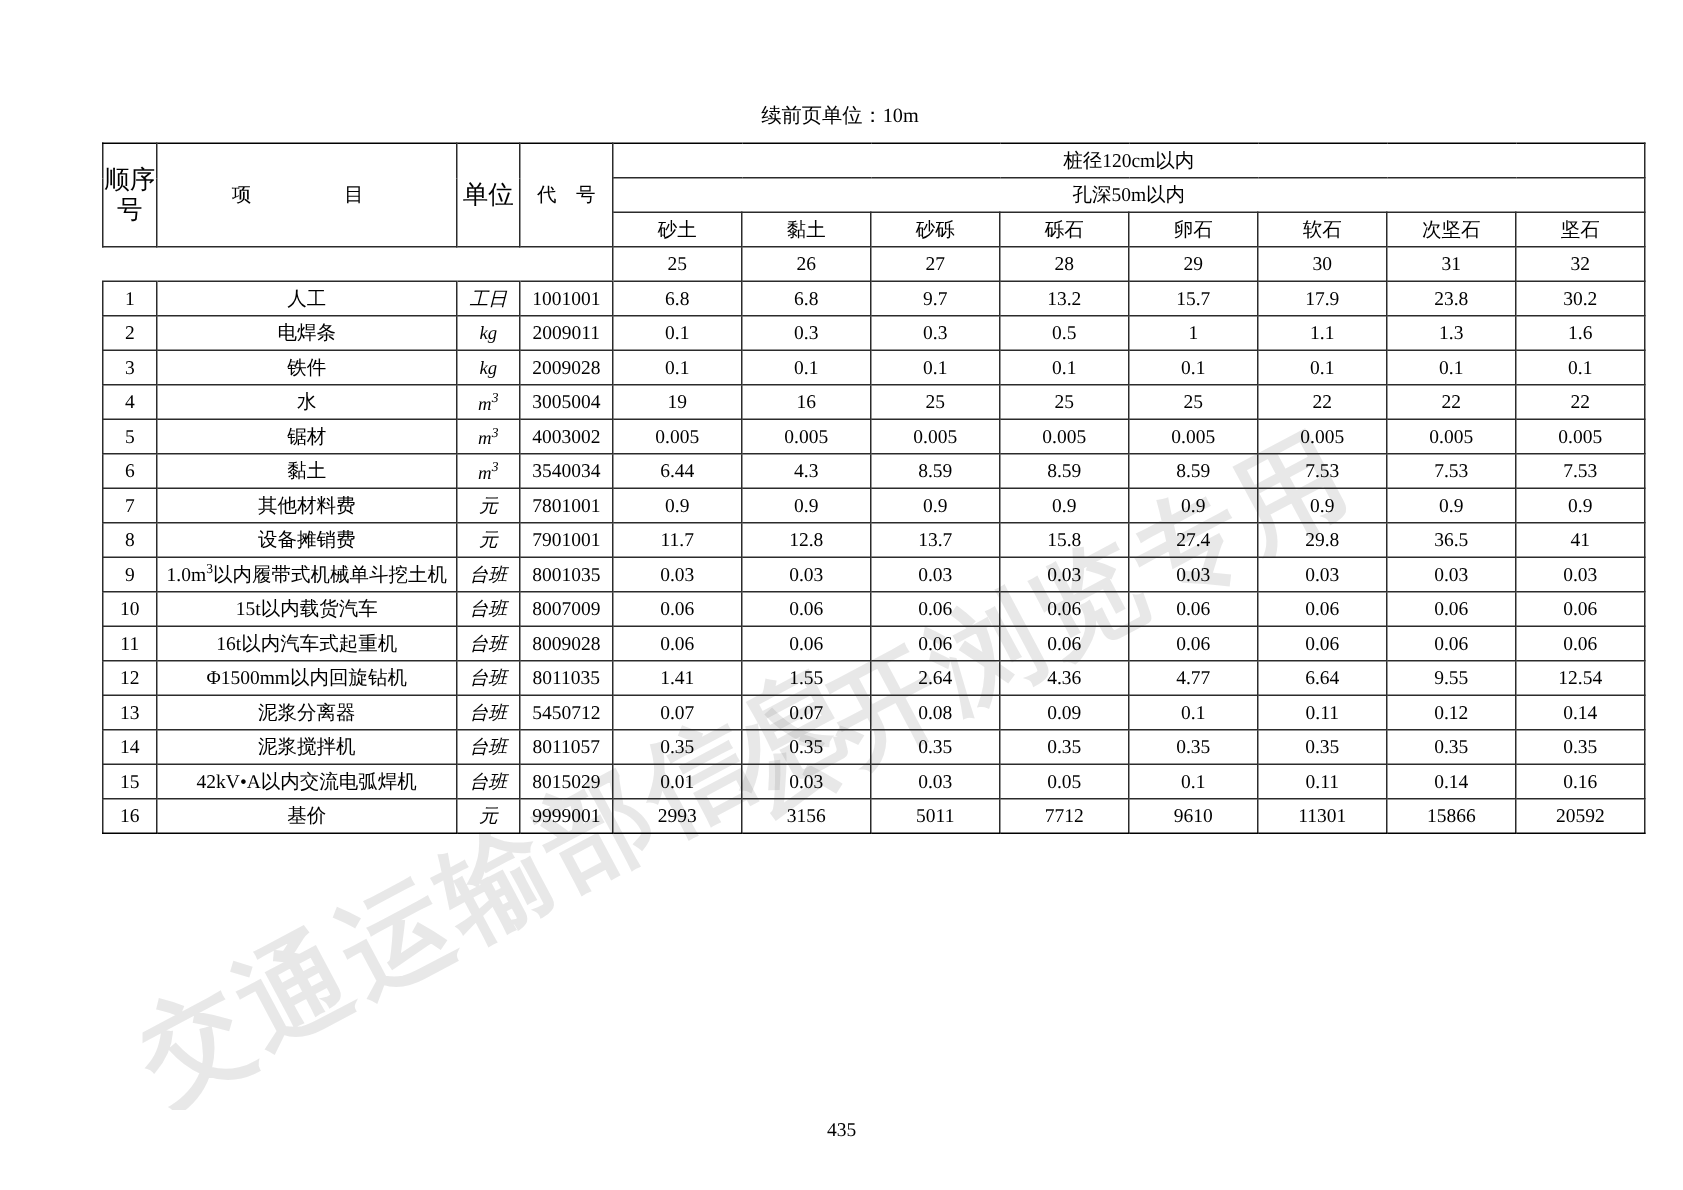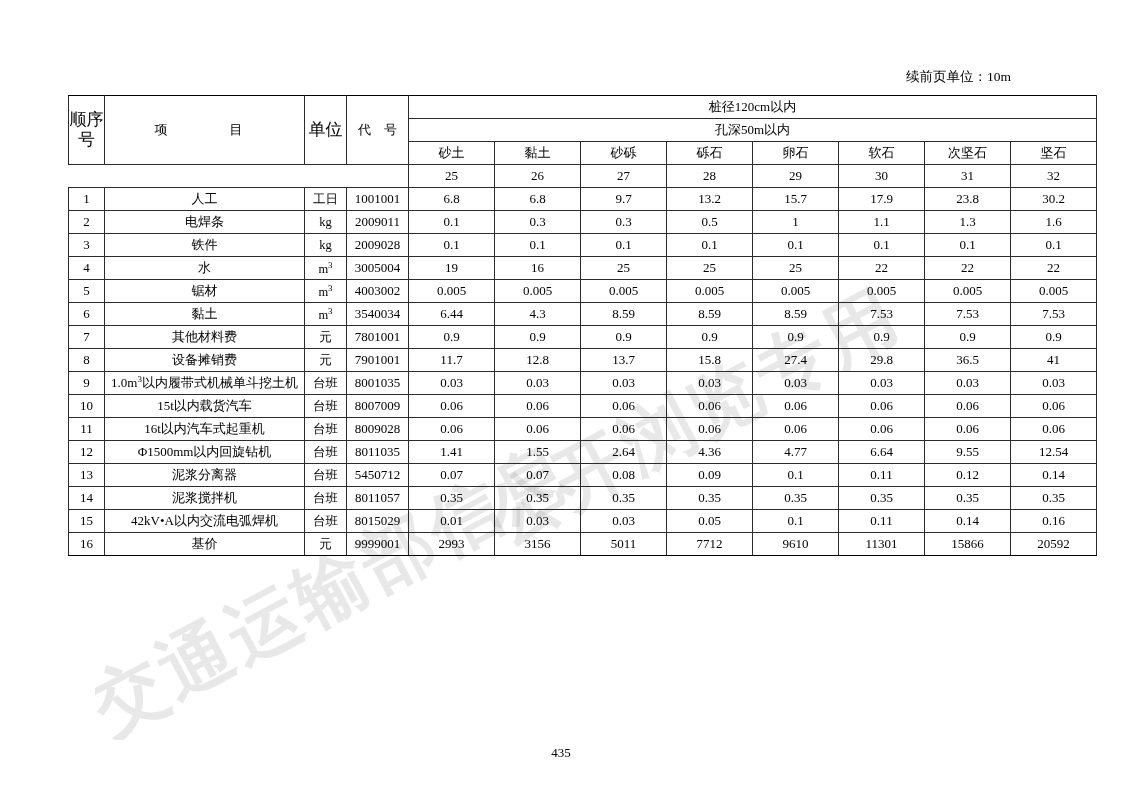--- a/index.html
+++ b/index.html
@@ -40,25 +40,25 @@
     white-space: nowrap;
     transform: rotate(-28deg);
     transform-origin: left bottom;
     letter-spacing: 4px;
   }
   .wm1 { left: 25px; top: 520px; }
   .wm2 { left: 420px; top: 330px; }
 
   .topbar {
     position: absolute;
-    left: 83px;
+    left: 95px;
     top: 68px;
     width: 930px;
     display: flex;
-    justify-content: flex-end;
+    justify-content: center;
     font-size: 13.5px;
   }
   .topbar .left { padding-left: 2px; }
   .topbar .right { padding-right: 2px; font-family: Liberation Serif, serif; }
 
   table.sheet {
     position: absolute;
     left: 68px;
     top: 95px;
     border-collapse: collapse;
@@ -89,21 +89,21 @@
   col.c-val   { width: 86px; }
 
   .hdr-seq {
     font-size: 17px;
     line-height: 1.18;
   }
   .item-name {
     text-align: left;
     padding-left: 10px;
   }
-  .small-unit { font-size: 12.5px; }
+  .small-unit { font-size: 12.5px; font-style: italic; }
   sup { font-size: 9px; vertical-align: super; }
   .spaced-title { letter-spacing: 12px; padding-left: 12px; }
 
   .pagenum {
     position: absolute;
     left: 0;
     top: 745px;
     width: 1122px;
     text-align: center;
     font-size: 13px;

